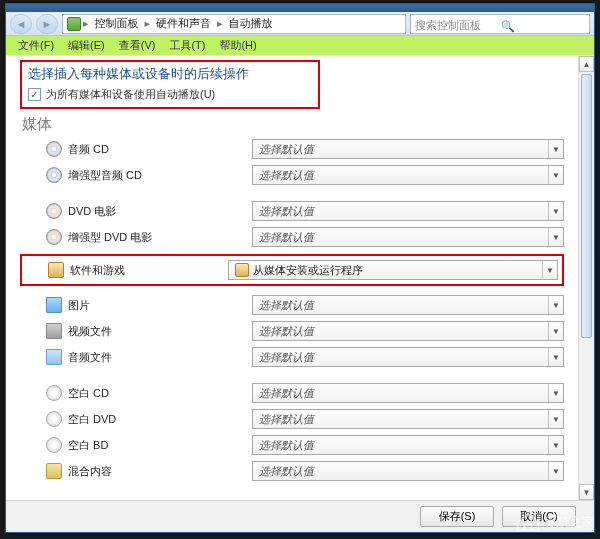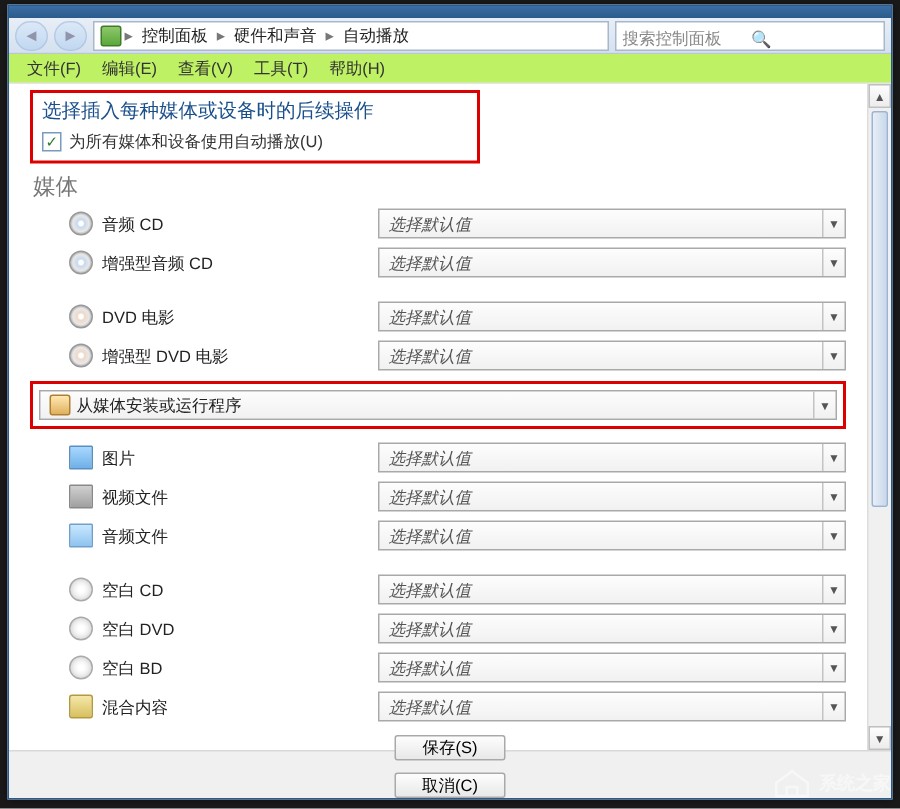--- a/index.html
+++ b/index.html
@@ -41,21 +41,21 @@
 .left .mico { width:16px; height:16px; display:flex; align-items:center; justify-content:center; }
 .combo { flex:1; height:20px; border:1px solid #a9a9a9; background:linear-gradient(180deg,#fdfdfd,#f1f1f1); display:flex; align-items:center; padding:0 0 0 6px; font-size:11px; font-style:italic; color:#555; justify-content:space-between; }
 .combo .cico { width:14px; height:14px; margin-right:4px; flex-shrink:0; }
 .combo .txt { flex:1; }
 .combo .dd { width:15px; height:18px; border-left:1px solid #c3c3c3; display:flex; align-items:center; justify-content:center; color:#555; font-style:normal; font-size:8px; }
 
 .red-box2 { border:2px solid #d00; padding:4px 4px; margin:4px 0 6px 0; display:flex; align-items:center; }
 .red-box2 .left { width:202px; padding-left:22px; }
 .red-box2 .combo { font-style:normal; color:#222; }
 
-.buttonbar { position:absolute; left:0; right:0; bottom:0; height:32px; background:#f0f0f0; border-top:1px solid #d8d8d8; display:flex; align-items:center; justify-content:flex-end; gap:8px; padding:0 18px;flex-direction:column; }
+.buttonbar { position:absolute; left:0; right:0; bottom:0; height:32px; background:#f0f0f0; border-top:1px solid #d8d8d8; display:flex; align-items:center; justify-content:flex-end; gap:8px; padding:0 18px; }
 .wbtn { height:21px; min-width:74px; padding:0 10px; font-size:11px; background:linear-gradient(180deg,#fdfdfd,#e8e8e8); border:1px solid #a9a9a9; border-radius:2px; }
 
 .watermark { position:absolute; right:6px; bottom:6px; color:#fff; font-size:12px; opacity:.5; font-weight:600; display:flex; align-items:center; gap:4px;}
 .watermark .house { width:28px; height:22px; }
 
 
 .ic-cd { border-radius:50%; background:radial-gradient(circle,#fff 15%, #c7d9ef 25%, #e8e8e8 55%, #bbb 70%); border:1px solid #999; }
 .ic-dvd { border-radius:50%; background:radial-gradient(circle,#fff 15%, #efd9c7 25%, #e8e8e8 55%, #bbb 70%); border:1px solid #999; }
 .ic-box { background:linear-gradient(180deg,#ffe8b0,#e0b060); border:1px solid #b08030; border-radius:2px; }
 .ic-pic { background:linear-gradient(180deg,#a8d8ff,#6fb0e8); border:1px solid #5a90c0; border-radius:1px; }
@@ -149,20 +149,24 @@
             <div class="mico ic-dvd"></div>
             <span>增强型 DVD 电影</span>
           </div>
         <div class="combo">
             <span class="txt">选择默认值</span>
             <span class="dd">▼</span>
           </div>
       </div>
 
       <div class="red-box2">
+        <div class="left">
+            <div class="mico ic-box"></div>
+            <span>软件和游戏</span>
+          </div>
         <div class="combo">
           <div class="cico ic-box"></div>
           <span class="txt">从媒体安装或运行程序</span>
           <span class="dd">▼</span>
         </div>
       </div>
 
       <div class="row">
         <div class="left">
             <div class="mico ic-pic"></div>

